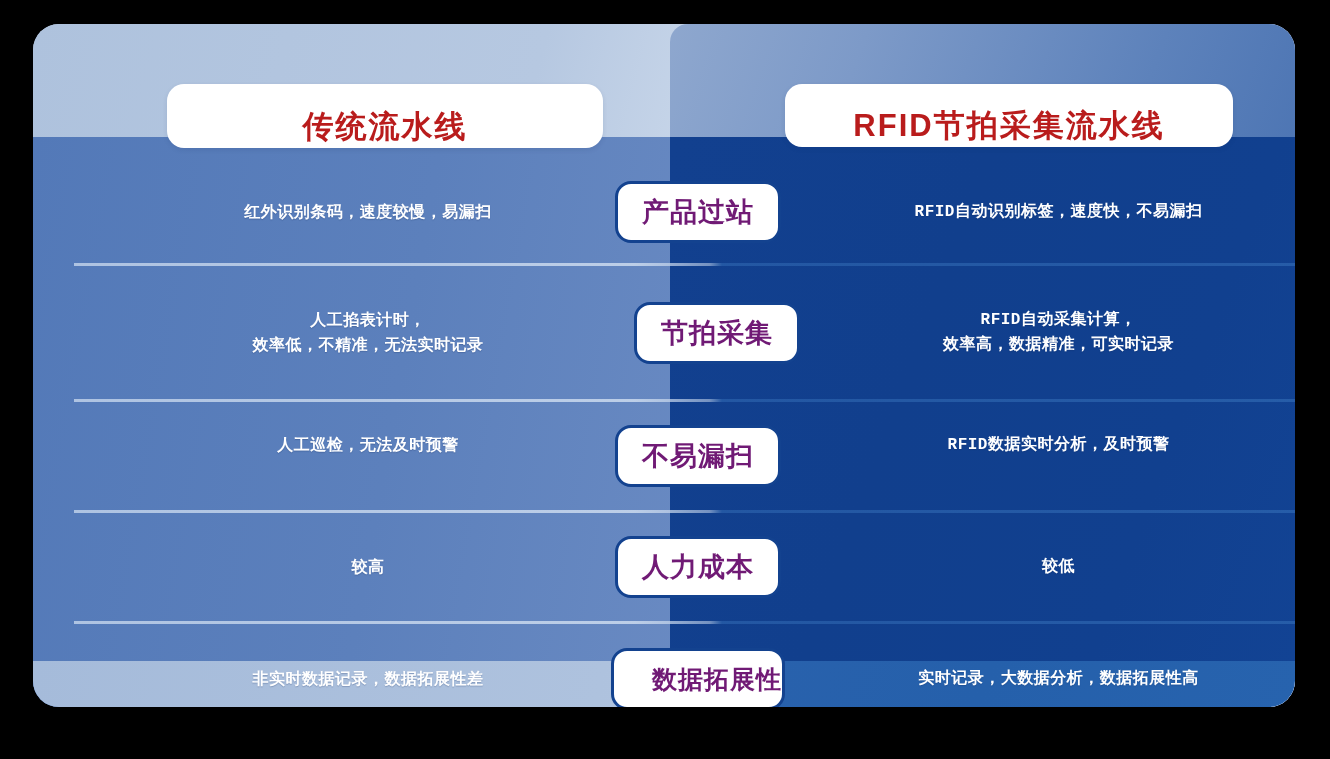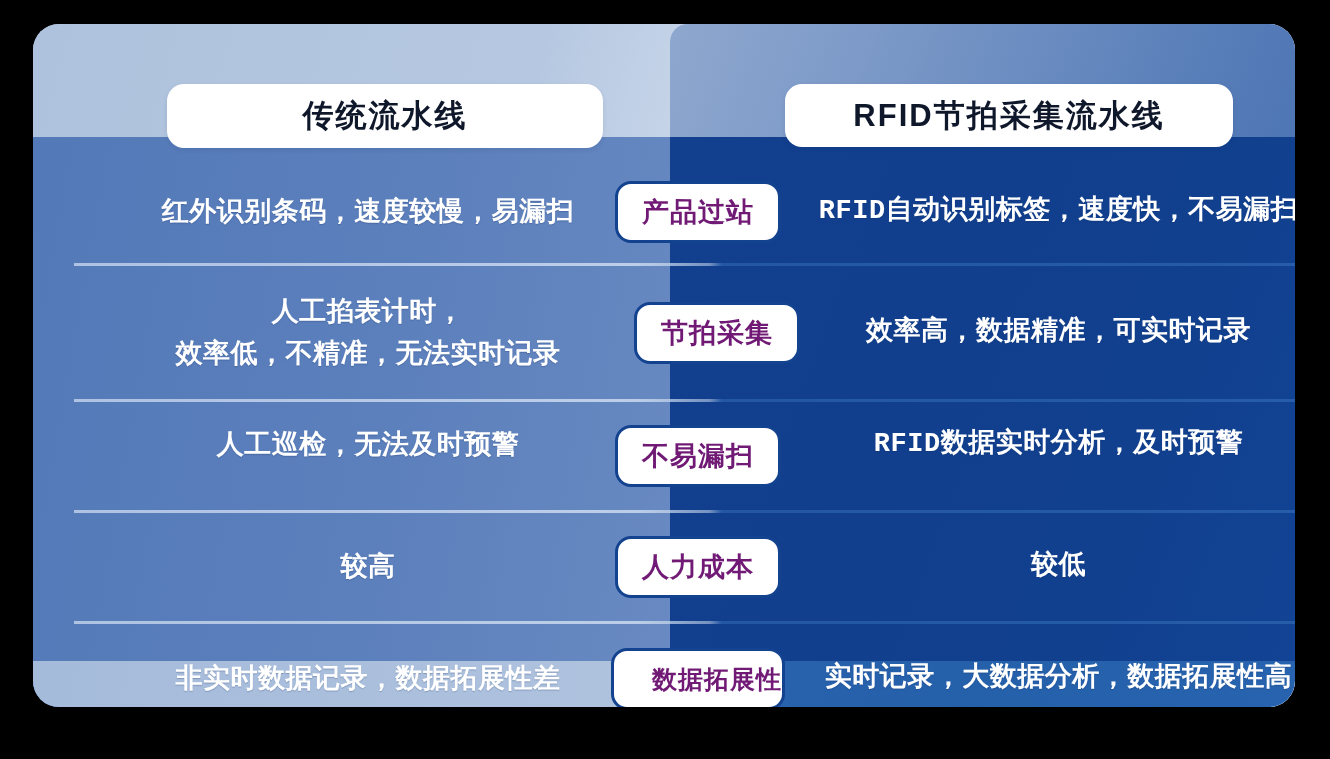--- a/index.html
+++ b/index.html
@@ -100,23 +100,23 @@
     background: linear-gradient(110deg, #2a62ad 0%, #2560ab 50%, #2763ae 100%);
     border-bottom-right-radius: 26px;
   }
 
   
   .title-pill {
     position: absolute;
     background: #ffffff;
     border-radius: 17px;
     display: flex;
-    align-items: center;
+    align-items: flex-end;
     justify-content: center;
-    color: #0f172a;
+    color: #b91c1c;
     font-weight: bold;
     letter-spacing: 2px;
     box-shadow: 0 2px 5px rgba(20,40,90,0.10);
   }
   #title-left {
     left: 134px;
     top: 60px;
     width: 436px;
     height: 64px;
     font-size: 31px;
@@ -153,21 +153,21 @@
   }
 
   .cell {
     position: absolute;
     display: flex;
     align-items: center;
     justify-content: center;
     text-align: center;
     color: #ffffff;
     font-weight: bold;
-    font-size: 27px;
+    font-size: 16px;
     line-height: 1.55;
     letter-spacing: 0.5px;
     text-shadow: 0 1px 1px rgba(20,45,95,0.25);
   }
   .cell-left  { left: 0px;   width: 604px; }
   .cell-right { left: 723px; width: 539px; font-family: Liberation Mono, monospace; }
 
   
   .label-pill {
     position: absolute;
@@ -237,20 +237,21 @@
 
       <div class="row" style="top:105px;height:133px;">
         <div class="cell cell-left" style="height:133px;flex-direction:column;">
           <span>人工掐表计时，</span>
           <span>效率低，不精准，无法实时记录</span>
         </div>
         <div class="label-pill" style="top:36px;margin-left:19px;">
           <span>节拍采集</span>
         </div>
         <div class="cell cell-right" style="height:133px;flex-direction:column;">
+          <span>RFID自动采集计算，</span>
           <span>效率高，数据精准，可实时记录</span>
         </div>
       </div>
       <div class="row-sep" style="top:238px;"></div>
 
       <div class="row" style="top:241px;height:86px;">
         <div class="cell cell-left" style="height:108px;">
           <span>人工巡检，无法及时预警</span>
         </div>
         <div class="label-pill" style="top:23px;">

